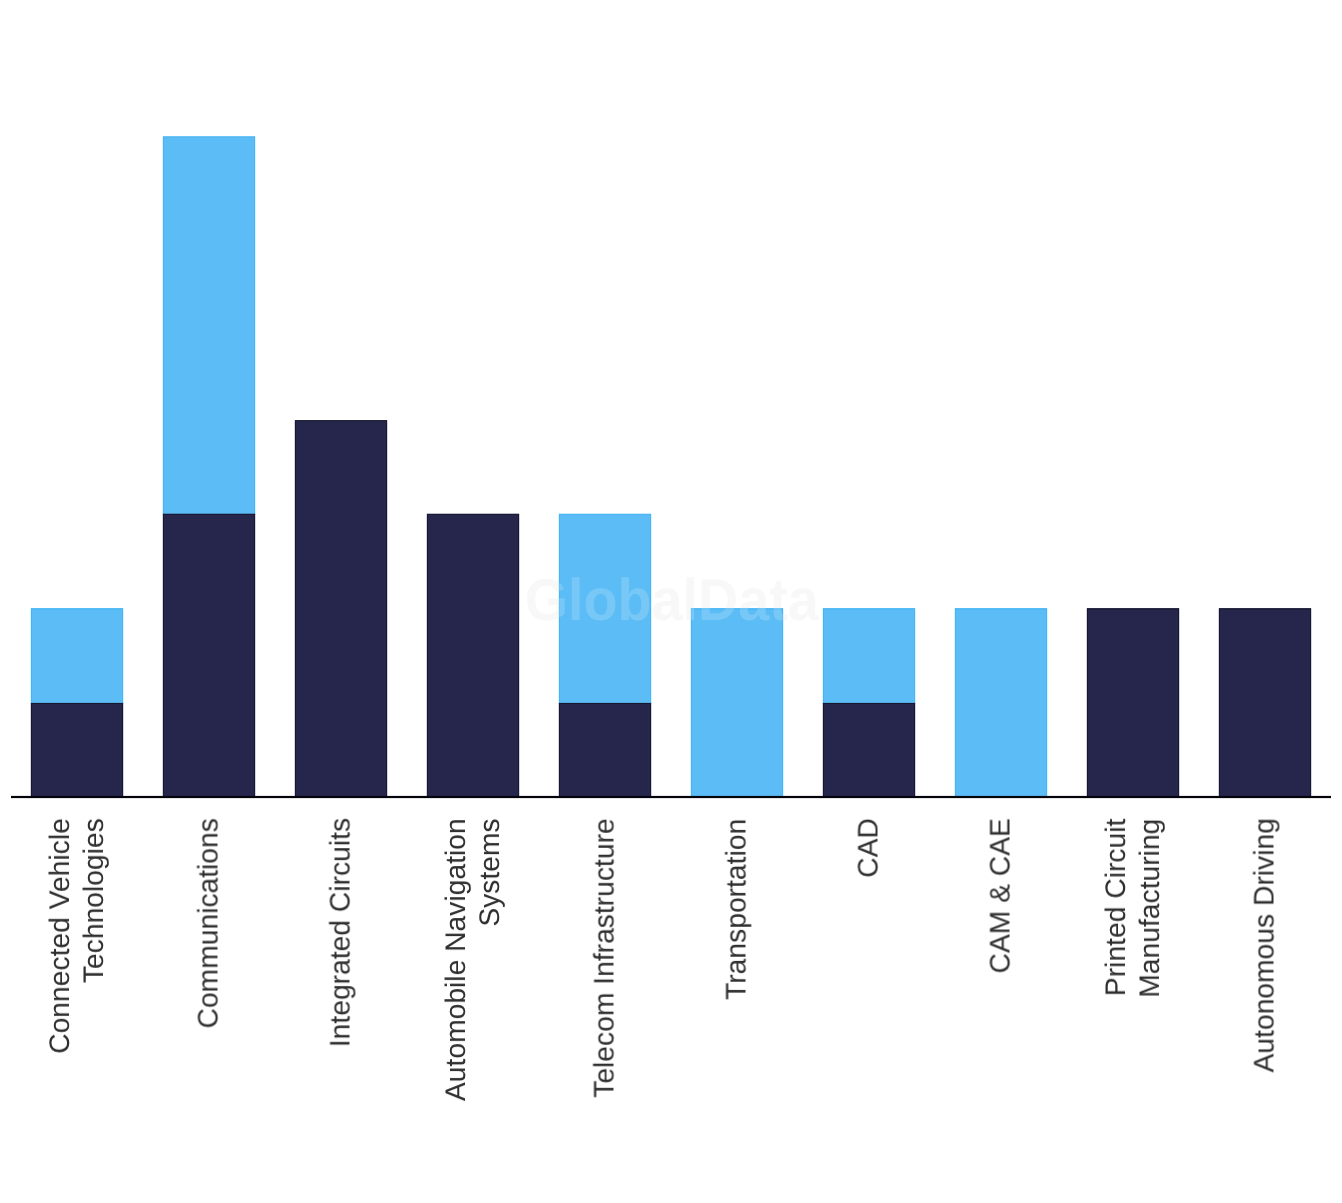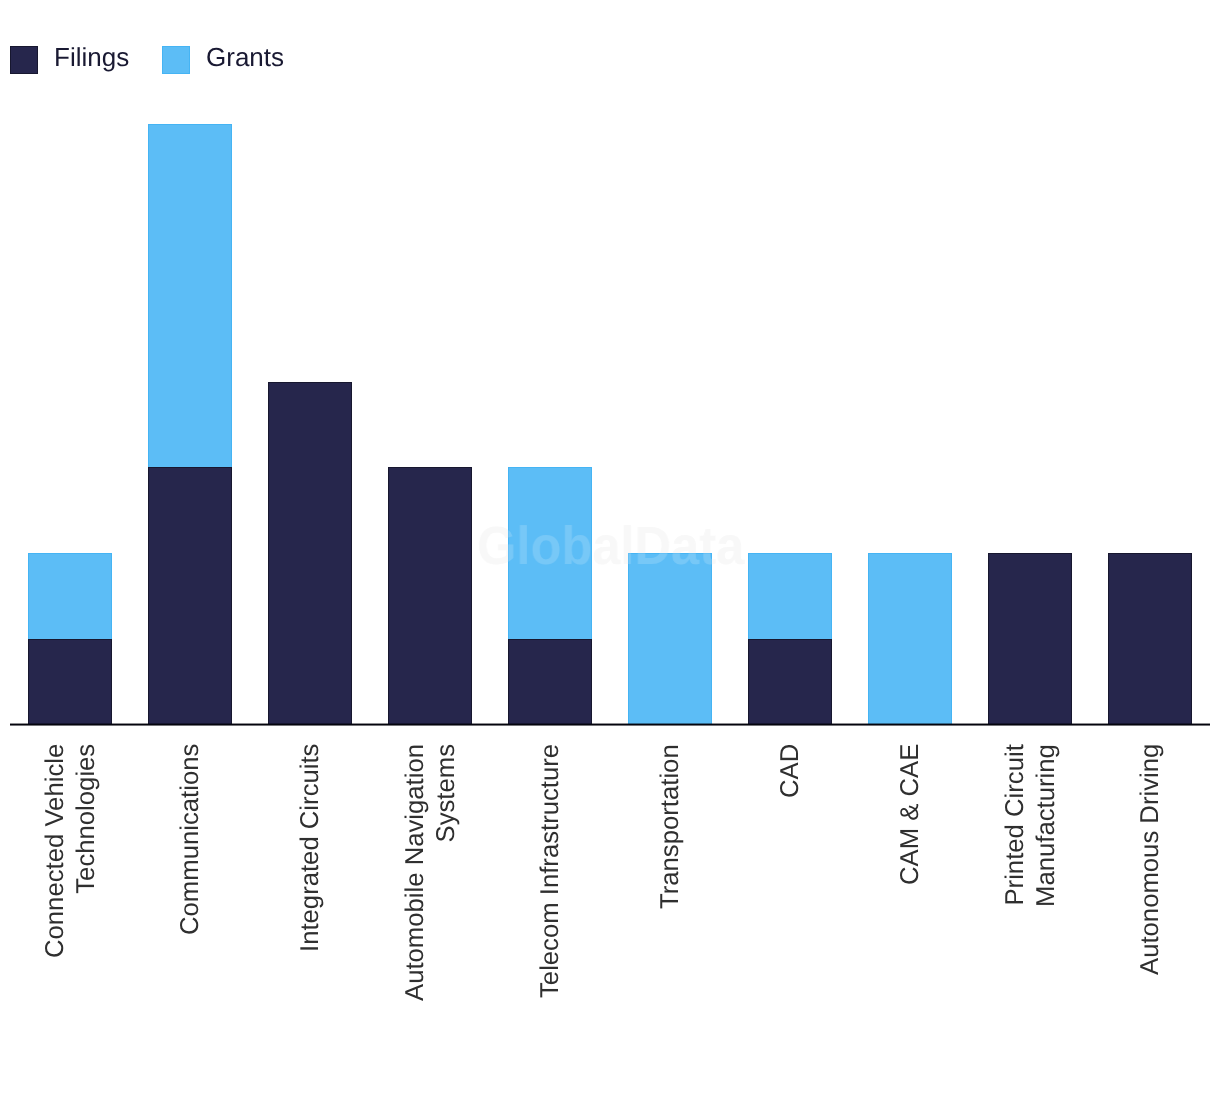--- a/index.html
+++ b/index.html
@@ -107,30 +107,20 @@
     white-space: pre;
   }
 </style>
 </head>
 <body>
 
 <div id="chart-root">
 
   <div class="watermark watermark-back">GlobalData</div>
 
-  <div class="legend">
-    <div class="legend-item legend-item-0">
-      <span class="legend-swatch swatch-filings"></span>
-      <span class="legend-label">Filings</span>
-    </div>
-    <div class="legend-item legend-item-1">
-      <span class="legend-swatch swatch-grants"></span>
-      <span class="legend-label">Grants</span>
-    </div>
-  </div>
 
   <div class="plot">
 
     <div class="bar-group" style="left: 28.25px;">
       <div class="bar-seg seg-grants" style="top: 553.2px; height: 86.8px;"></div>
       <div class="bar-seg seg-filings" style="top: 639px; height: 85.8px;"></div>
     </div>
     <div class="bar-group" style="left: 148.25px;">
       <div class="bar-seg seg-grants" style="top: 124.2px; height: 344.2px;"></div>
       <div class="bar-seg seg-filings" style="top: 467.4px; height: 257.4px;"></div>

